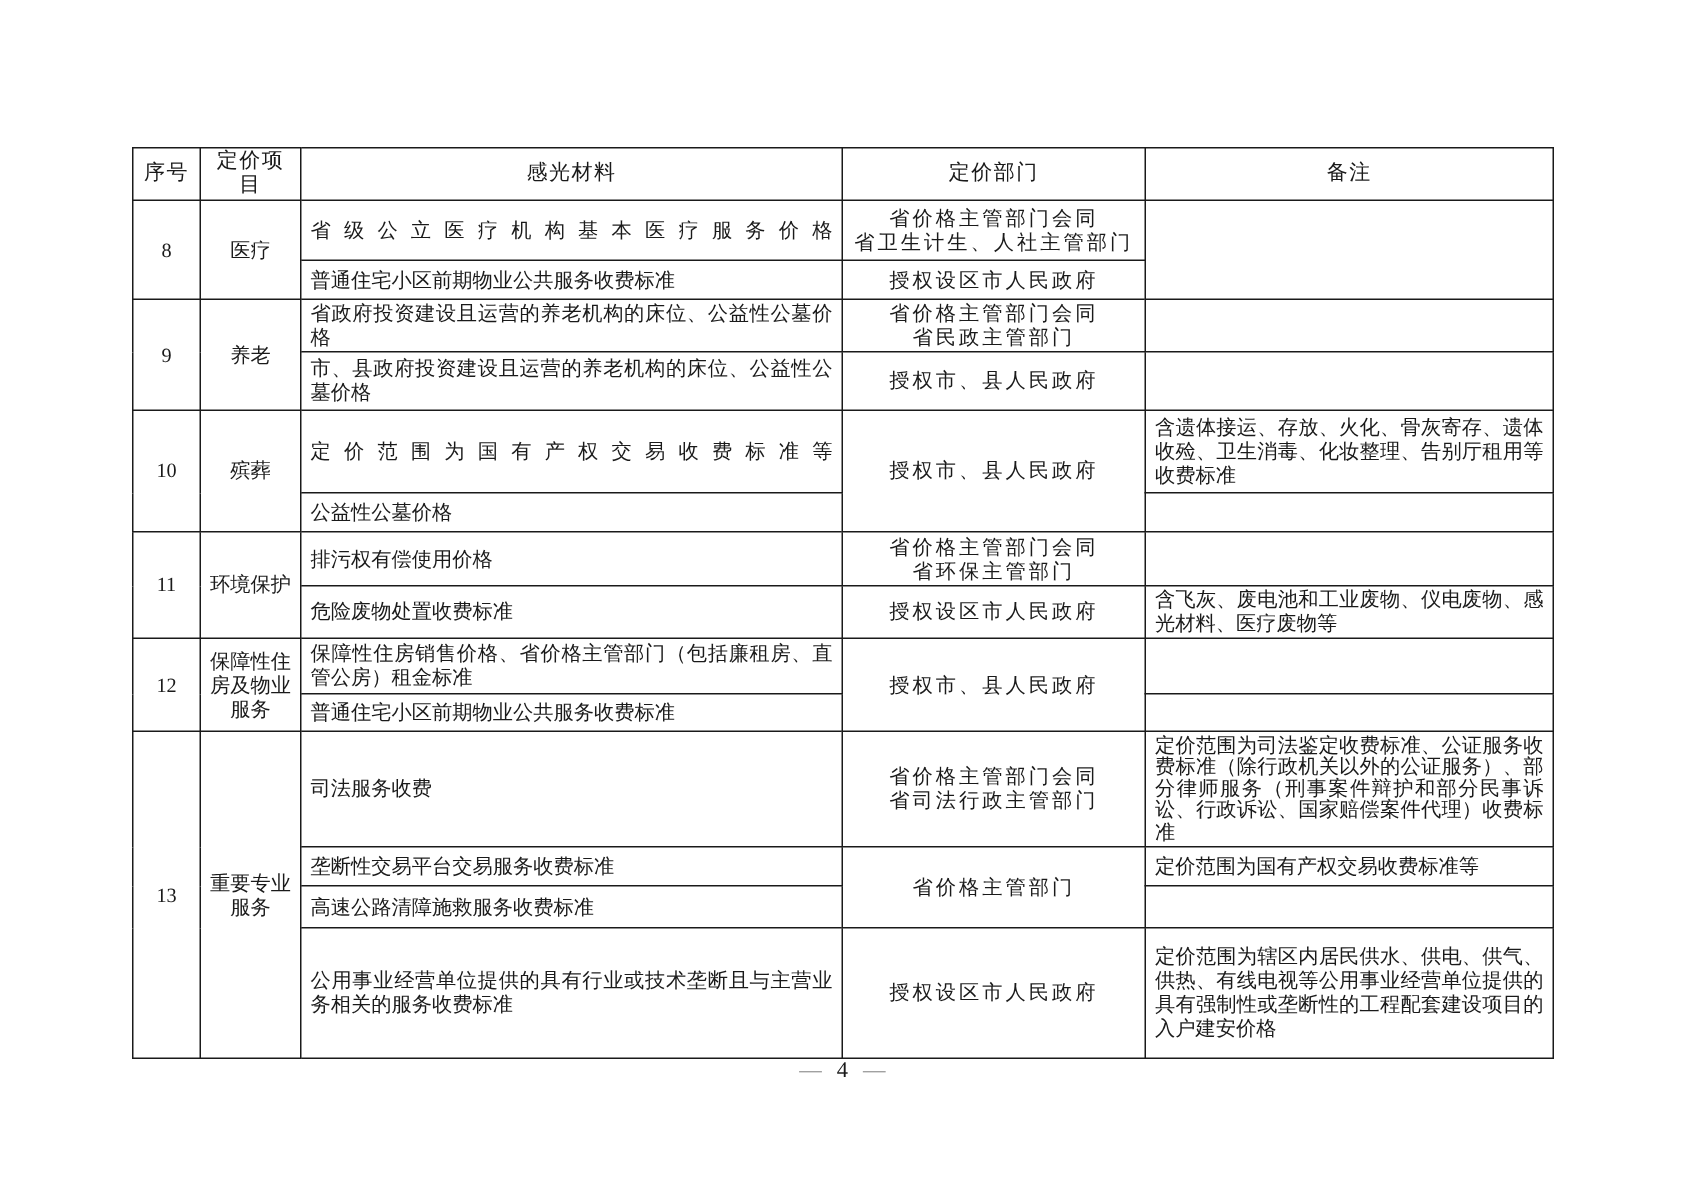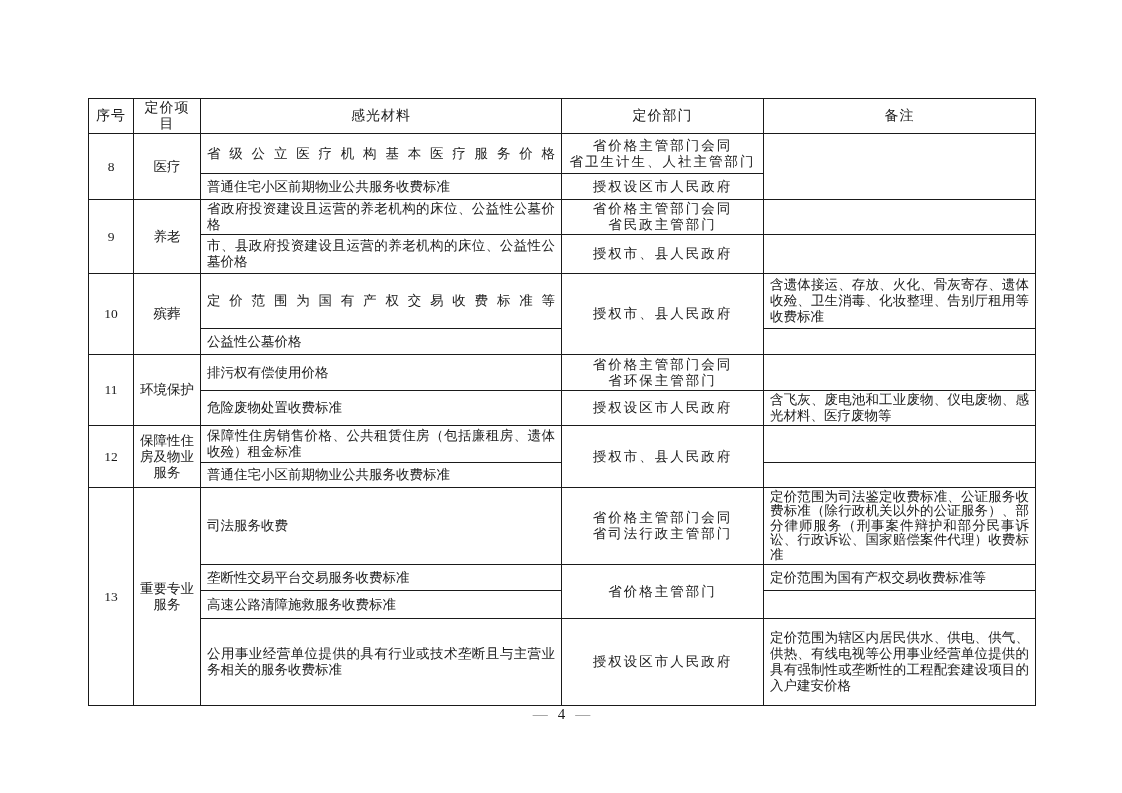--- a/index.html
+++ b/index.html
@@ -109,21 +109,21 @@
     </tr>
     <tr style="height:35px">
       <td class="l">危险废物处置收费标准</td>
       <td class="dept">授权设区市人民政府</td>
       <td class="rk">含飞灰、废电池和工业废物、仪电废物、感光材料、医疗废物等</td>
     </tr>
 
     <tr style="height:37px">
       <td class="c" rowspan="2">12</td>
       <td class="c" rowspan="2">保障性住房及物业服务</td>
-      <td class="l">保障性住房销售价格、公共租赁住房（包括廉租房、遗体收殓）租金标准</td>
+      <td class="l">保障性住房销售价格、省价格主管部门（包括廉租房、直管公房）租金标准</td>
       <td class="dept" rowspan="2">授权市、县人民政府</td>
       <td class="rk"></td>
     </tr>
     <tr style="height:25px">
       <td class="l">普通住宅小区前期物业公共服务收费标准</td>
       <td class="rk"></td>
     </tr>
 
     <tr style="height:77px">
       <td class="c" rowspan="4">13</td>

